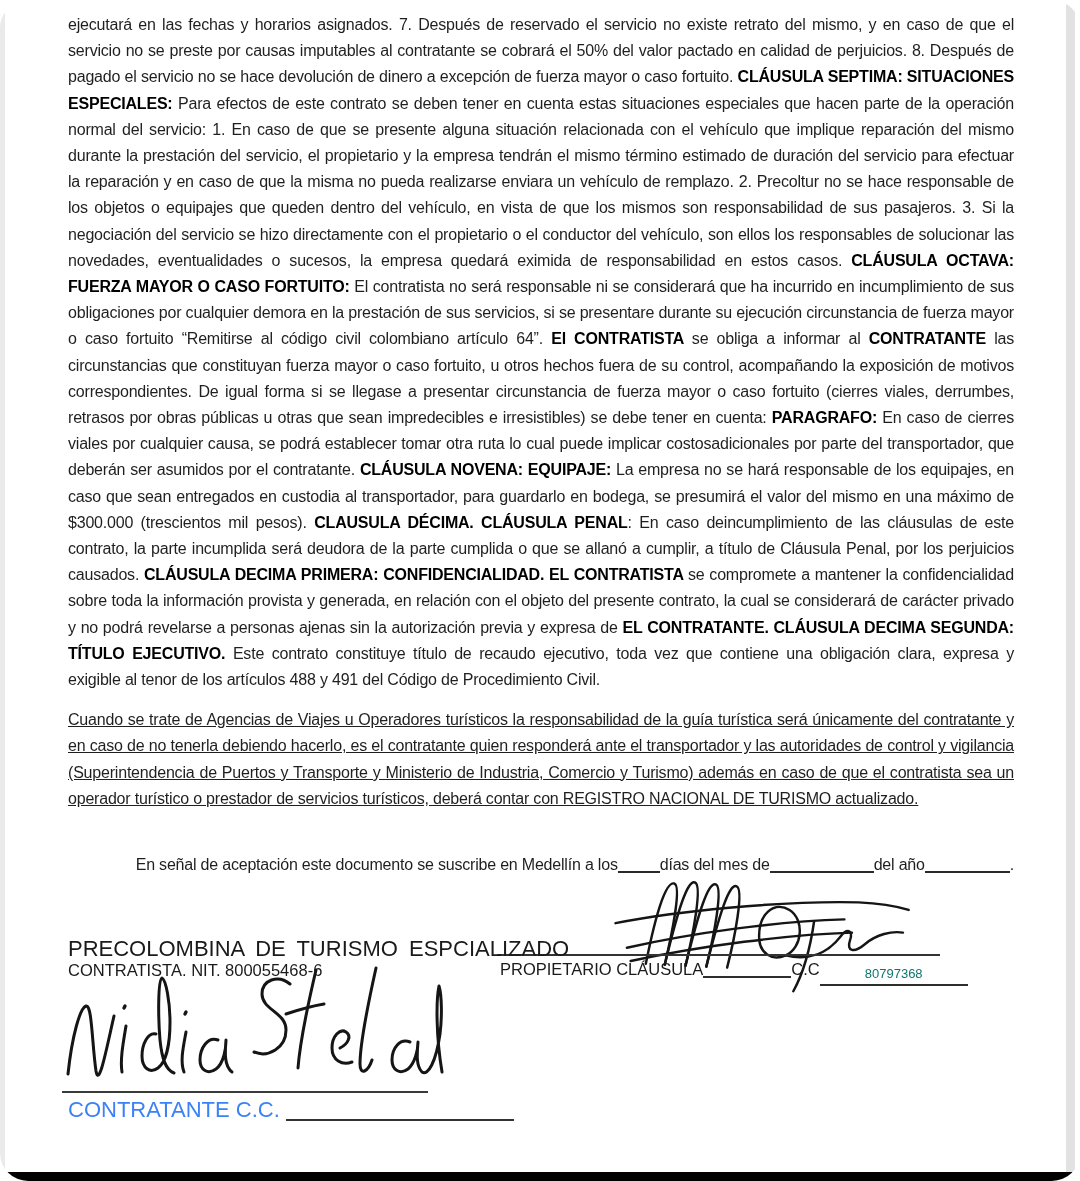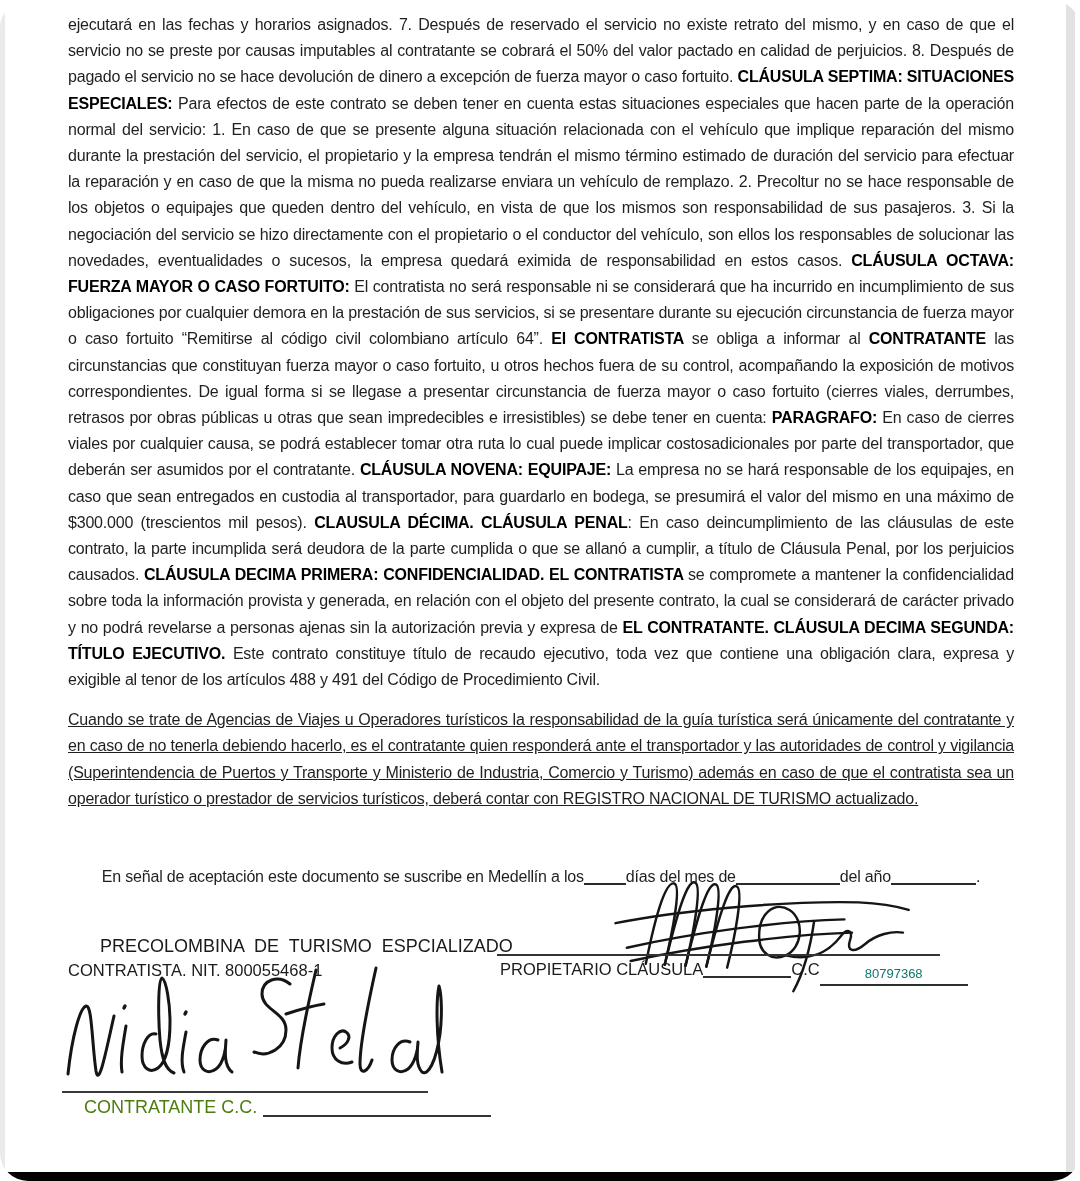--- a/index.html
+++ b/index.html
@@ -10,40 +10,40 @@
   .edge-left{position:absolute;left:0;top:0;width:5px;height:1181px;background:#eaeaea;}
   .edge-right{position:absolute;left:1066px;top:0;width:9px;height:1181px;background:#e2e2e2;}
   .bottom-bar{position:absolute;left:0;top:1172px;width:1080px;height:9px;background:#000;z-index:5;}
   .text-col{
     position:absolute;left:68px;top:12px;width:946px;
     font-size:16px;line-height:26.2px;letter-spacing:-0.2px;
   }
   .para{margin:0;text-align:justify;}
   .para2{margin-top:14px;text-decoration:underline;}
   .b{font-weight:bold;color:#000;}
-  .acceptance{margin-top:52px;text-align:center;white-space:nowrap;}
+  .acceptance{margin-top:40px;text-align:right;white-space:nowrap;}
   .blank{display:inline-block;border-bottom:2.2px solid #2a2a2a;height:16px;vertical-align:-3px;}
   .blank-days{width:42px;}
   .blank-month{width:104px;}
   .blank-year{width:85px;}
   
   .sig-right-rule{position:absolute;left:497px;top:954px;width:443px;border-top:2.5px solid #333;}
   .sig-right-line{position:absolute;left:500px;top:960px;font-size:16.5px;white-space:nowrap;color:#1a1a1a;}
   .blank-veh{display:inline-block;width:88px;border-bottom:2.2px solid #2e2e2e;height:16px;vertical-align:-3px;}
   .cc-num-blank{
     display:inline-block;width:148px;border-bottom:2.2px solid #2e2e2e;height:18px;
     vertical-align:-3px;text-align:center;font-size:13px;color:#0f766e;
   }
   .sig-scribble{position:absolute;left:598px;top:874px;width:332px;height:104px;overflow:visible;}
   
-  .company-line1{position:absolute;left:68px;top:936px;font-size:18px;word-spacing:5px;color:#1a1a1a;white-space:nowrap;margin-left:32px;}
+  .company-line1{position:absolute;left:68px;top:936px;font-size:22px;word-spacing:5px;color:#1a1a1a;white-space:nowrap;}
   .company-line2{position:absolute;left:68px;top:961px;font-size:16.5px;color:#1a1a1a;white-space:nowrap;}
   .sig-nidia{position:absolute;left:58px;top:956px;width:390px;height:135px;overflow:visible;}
   .sig-left-rule{position:absolute;left:62px;top:1091px;width:366px;border-top:2.5px solid #3a3a3a;}
-  .contratante-line{position:absolute;left:68px;top:1097px;font-size:18px;white-space:nowrap;color:#4d7c0f;margin-left:16px;}
+  .contratante-line{position:absolute;left:68px;top:1097px;font-size:22px;white-space:nowrap;color:#3b82f6;}
   .blank-contratante{display:inline-block;width:228px;border-bottom:2.6px solid #333;height:16px;vertical-align:-4px;margin-left:6px;}
   svg path{fill:none;stroke:#151515;stroke-linecap:round;stroke-linejoin:round;}
 </style>
 </head>
 <body>
 
 <div class="page">
   <div class="edge-left"></div>
   <div class="edge-right"></div>
 
@@ -66,21 +66,21 @@
     <path d="M160,70 C158,42 176,28 192,38 C208,48 206,78 188,86 C172,93 161,82 160,70" stroke-width="2.6"></path>
     <path d="M188,86 C212,92 232,84 246,66 C252,58 260,58 256,70 C252,82 260,84 272,74 C284,64 300,60 312,62" stroke-width="2.6"></path>
     <path d="M218,50 C214,78 206,106 196,124" stroke-width="2.6"></path>
   </svg>
   <div class="sig-right-rule"></div>
   <div class="sig-right-line">
     <span>PROPIETARIO CLÁUSULA</span><span class="blank-veh"></span><span>C.C</span><span class="cc-num-blank">80797368</span>
   </div>
 
   <div class="company-line1">PRECOLOMBINA DE TURISMO ESPCIALIZADO</div>
-  <div class="company-line2">CONTRATISTA. NIT. 800055468-1</div>
+  <div class="company-line2">CONTRATISTA. NIT. 800055468-6</div>
 
   <svg class="sig-nidia" viewBox="0 0 390 135" aria-hidden="true">
     <path d="M10,118 C14,80 22,52 28,50 C34,48 34,88 38,115 C41,132 48,95 56,60" stroke-width="3"></path>
     <path d="M68,70 C65,88 62,104 64,116" stroke-width="3"></path>
     <path d="M66,52 L67,50" stroke-width="3.4"></path>
     <path d="M98,78 C90,76 84,88 84,100 C84,112 92,118 100,112 C108,106 112,88 112,66 C112,46 108,24 104,22 C100,24 100,60 102,84 C104,104 108,114 116,117" stroke-width="3"></path>
     <path d="M128,76 C125,92 122,106 126,116" stroke-width="3"></path>
     <path d="M127,58 L128,56" stroke-width="3.4"></path>
     <path d="M160,84 C150,80 142,92 142,104 C142,114 150,119 158,113 C166,107 168,92 168,84 C167,96 166,110 174,116" stroke-width="3"></path>
     <path d="M232,28 C220,18 204,24 204,38 C204,54 228,56 228,74 C228,92 210,102 196,96" stroke-width="3"></path>

